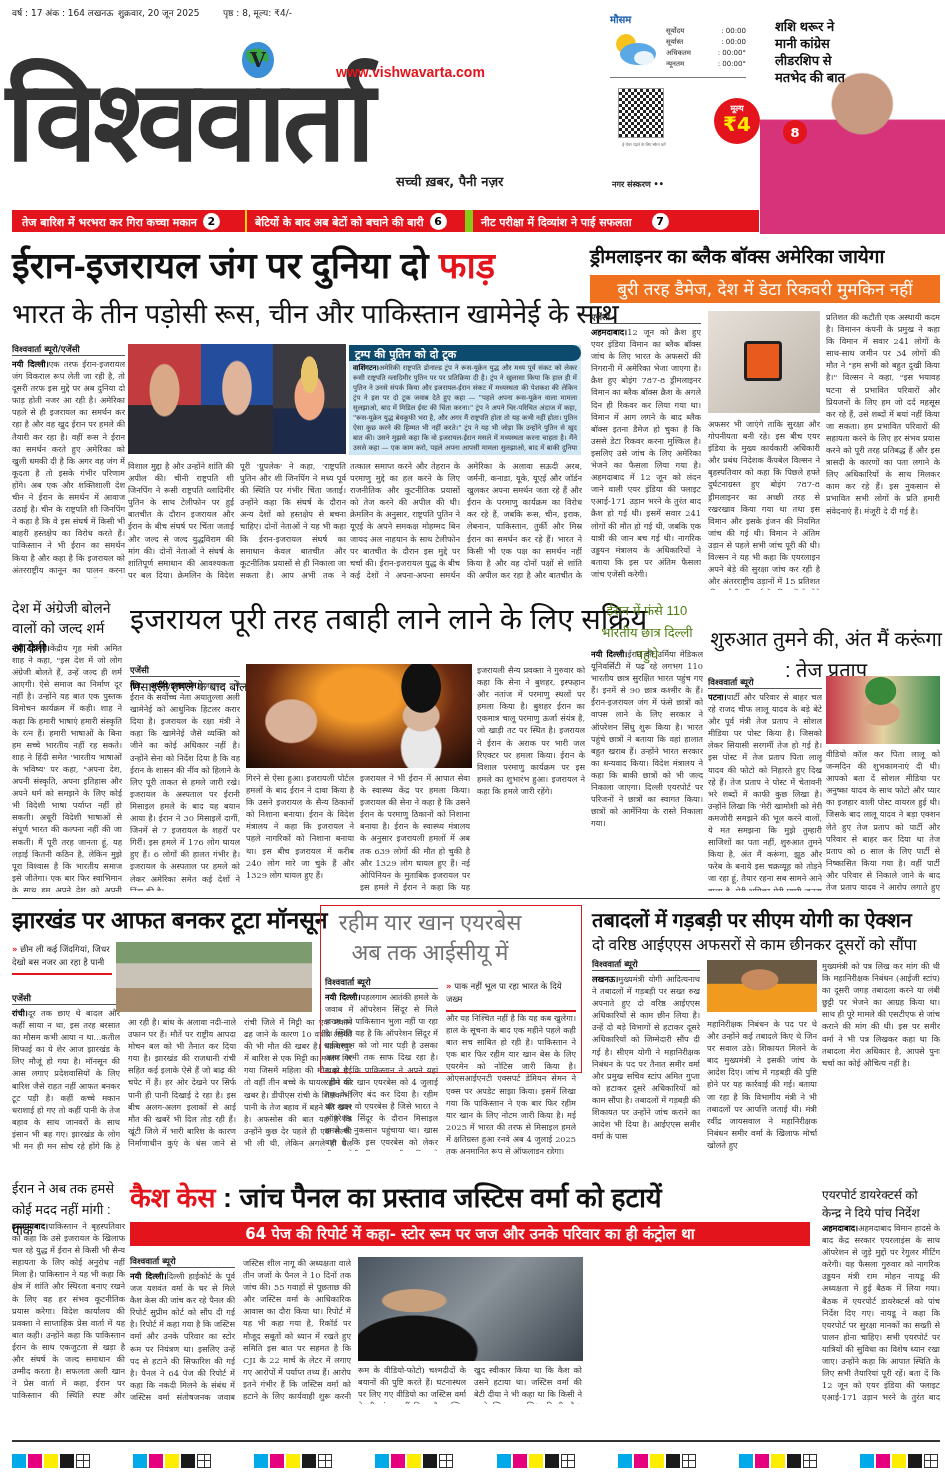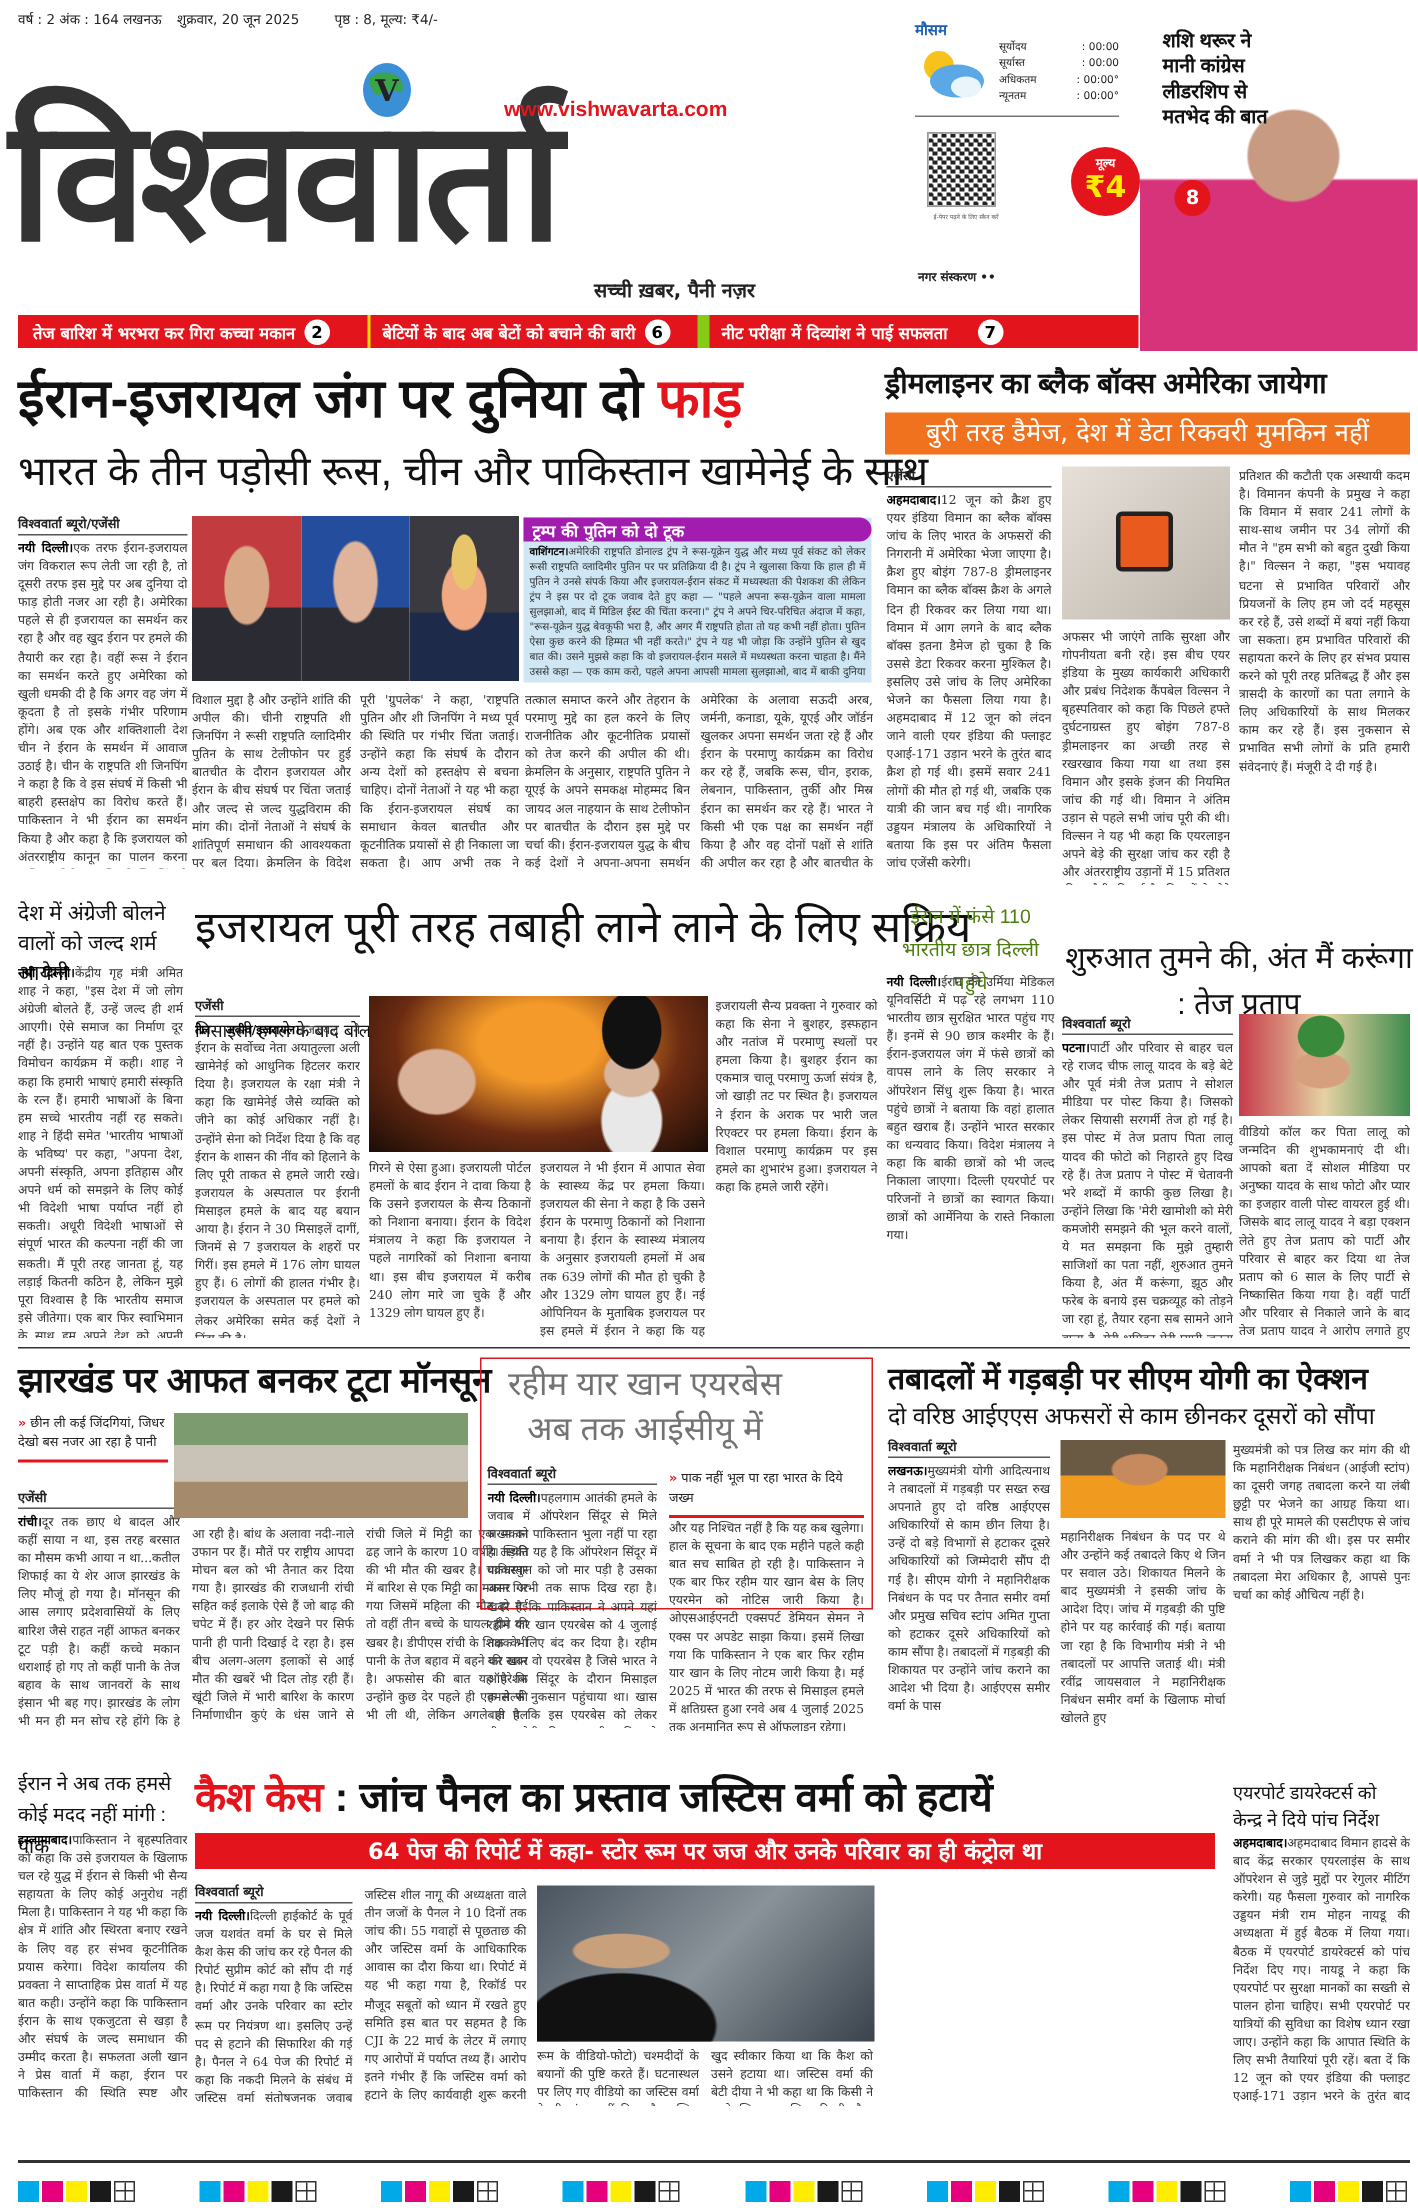--- a/index.html
+++ b/index.html
@@ -13,34 +13,34 @@
 .h-sub{font-family:"Liberation Sans",sans-serif;font-weight:normal;color:#111;white-space:nowrap}
 .h-main{font-family:"Liberation Sans",sans-serif;font-weight:bold;color:#111;white-space:nowrap}
 .col{position:absolute}
 .circle{display:inline-flex;align-items:center;justify-content:center;border-radius:50%;background:#fff;color:#000;font-weight:bold}
 .bullet{color:#d71920;font-weight:bold}
 .reg{display:inline-block;width:14px;height:14px;margin-right:2px;vertical-align:middle}
 </style>
 </head>
 <body>
 
-<div class="abs" style="left:12px;top:6px;font-size:9px;color:#222">वर्ष : 2 अंक : 164 लखनऊ</div>
+<div class="abs" style="left:12px;top:6px;font-size:9px;color:#222">वर्ष : 17 अंक : 164 लखनऊ</div>
 <div class="abs" style="left:118px;top:6px;font-size:9px;color:#222">शुक्रवार, 20 जून 2025</div>
 <div class="abs" style="left:223px;top:6px;font-size:9px;color:#222">पृष्ठ : 8, मूल्य: ₹4/-</div>
 
 <div class="abs" style="left:240px;top:40px;width:36px;height:40px">
   <svg width="36" height="40" viewBox="0 0 36 40">
       <ellipse cx="18" cy="20" rx="16" ry="18" fill="#3b8fd6"></ellipse>
       <path d="M6 12 Q14 6 24 10 Q30 14 28 22 Q20 18 12 24 Q6 20 6 12Z" fill="#3aa548"></path>
       <text x="18" y="27" text-anchor="middle" font-size="20" font-weight="bold" fill="#222" font-family="DejaVu Serif, serif">V</text>
     </svg>
 </div>
 <div class="abs" style="left:6px;top:56px;font-family:'DejaVu Sans',sans-serif;font-weight:bold;font-size:112px;line-height:130px;color:#333;letter-spacing:-4px;white-space:nowrap">विश्ववार्ता</div>
 <div class="abs" style="left:336px;top:64px;font-family:'Liberation Sans',sans-serif;font-weight:bold;font-size:14px;color:#e3141b">www.vishwavarta.com</div>
-<div class="abs" style="left:396px;top:184px;font-size:13px;font-weight:bold;color:#222">सच्ची ख़बर, पैनी नज़र</div>
+<div class="abs" style="left:396px;top:172px;font-size:13px;font-weight:bold;color:#222">सच्ची ख़बर, पैनी नज़र</div>
 
 <div class="abs" style="left:610px;top:12px;width:136px;height:66px;border-bottom:1px solid #777">
   <div style="font-size:10px;font-weight:bold;color:#1d5fb0">मौसम</div>
   <div style="position:absolute;left:0;top:16px;width:50px;height:40px">
     <svg width="50" height="40" viewBox="0 0 50 40">
         <circle cx="16" cy="16" r="10" fill="#f7c21c"></circle>
         <ellipse cx="28" cy="26" rx="18" ry="11" fill="#5aa9e6"></ellipse>
         <ellipse cx="34" cy="30" rx="10" ry="7" fill="#eaf4fb"></ellipse>
       </svg>
   </div>
@@ -104,21 +104,21 @@
 </div>
 <div class="abs photo" style="left:128px;top:344px;width:218px;height:110px;display:flex">
   <div style="flex:1;background:radial-gradient(ellipse at 50% 42%,#d9a987 0 28%,transparent 30%),linear-gradient(180deg,#c23b3f 0 55%,#2b2b33 56%)"></div>
   <div style="flex:1;background:radial-gradient(ellipse at 50% 40%,#e0b49a 0 28%,transparent 30%),linear-gradient(180deg,#244d9e 0 55%,#2b2b33 56%)"></div>
   <div style="flex:1;background:radial-gradient(ellipse at 50% 28%,#e8c56a 0 16%,transparent 17%),radial-gradient(ellipse at 50% 48%,#f0a983 0 28%,transparent 30%),linear-gradient(180deg,#3a3a40 0 58%,#1d2a4a 59%)"></div>
 </div>
 <div class="body-text abs" style="left:128px;top:460px;width:106px;height:122px">विशाल मुद्दा है और उन्होंने शांति की अपील की। चीनी राष्ट्रपति शी जिनपिंग ने रूसी राष्ट्रपति व्लादिमीर पुतिन के साथ टेलीफोन पर हुई बातचीत के दौरान इजरायल और ईरान के बीच संघर्ष पर चिंता जताई और जल्द से जल्द युद्धविराम की मांग की। दोनों नेताओं ने संघर्ष के शांतिपूर्ण समाधान की आवश्यकता पर बल दिया। क्रेमलिन के विदेश नीति सलाहकार</div>
 <div class="body-text abs" style="left:240px;top:460px;width:106px;height:122px">पूरी 'ग्रुपलेक' ने कहा, 'राष्ट्रपति पुतिन और शी जिनपिंग ने मध्य पूर्व की स्थिति पर गंभीर चिंता जताई। उन्होंने कहा कि संघर्ष के दौरान अन्य देशों को हस्तक्षेप से बचना चाहिए। दोनों नेताओं ने यह भी कहा कि ईरान-इजरायल संघर्ष का समाधान केवल बातचीत और कूटनीतिक प्रयासों से ही निकाला जा सकता है। आप अभी तक ने इजरायल-ईरान युद्ध को</div>
 
 <div class="abs" style="left:349px;top:345px;width:232px;height:110px;background:#cfe6f5">
-  <div style="background:#a21caf;color:#fff;font-size:11px;font-weight:bold;padding:1px 6px;height:16px;border-radius:0 10px 10px 0">ट्रम्प की पुतिन को दो टूक</div>
+  <div style="background:#0c4a6e;color:#fff;font-size:11px;font-weight:bold;padding:1px 6px;height:16px;border-radius:0 10px 10px 0">ट्रम्प की पुतिन को दो टूक</div>
   <div class="body-text" style="padding:2px 4px;font-size:6.9px;line-height:10px;height:92px"><span class="dateline">वाशिंगटन।</span><span>अमेरिकी राष्ट्रपति डोनाल्ड ट्रंप ने रूस-यूक्रेन युद्ध और मध्य पूर्व संकट को लेकर रूसी राष्ट्रपति व्लादिमीर पुतिन पर पर प्रतिक्रिया दी है। ट्रंप ने खुलासा किया कि हाल ही में पुतिन ने उनसे संपर्क किया और इजरायल-ईरान संकट में मध्यस्थता की पेशकश की लेकिन ट्रंप ने इस पर दो टूक जवाब देते हुए कहा — "पहले अपना रूस-यूक्रेन वाला मामला सुलझाओ, बाद में मिडिल ईस्ट की चिंता करना।" ट्रंप ने अपने चिर-परिचित अंदाज में कहा, "रूस-यूक्रेन युद्ध बेवकूफी भरा है, और अगर मैं राष्ट्रपति होता तो यह कभी नहीं होता। पुतिन ऐसा कुछ करने की हिम्मत भी नहीं करते।" ट्रंप ने यह भी जोड़ा कि उन्होंने पुतिन से खुद बात की। उसने मुझसे कहा कि वो इजरायल-ईरान मसले में मध्यस्थता करना चाहता है। मैंने उससे कहा — एक काम करो, पहले अपना आपसी मामला सुलझाओ, बाद में बाकी दुनिया की फिक्र करना।</span></div>
 </div>
 <div class="body-text abs" style="left:350px;top:460px;width:110px;height:122px">तत्काल समाप्त करने और तेहरान के परमाणु मुद्दे का हल करने के लिए राजनीतिक और कूटनीतिक प्रयासों को तेज करने की अपील की थी। क्रेमलिन के अनुसार, राष्ट्रपति पुतिन ने यूएई के अपने समकक्ष मोहम्मद बिन जायद अल नाहयान के साथ टेलीफोन पर बातचीत के दौरान इस मुद्दे पर चर्चा की। ईरान-इजरायल युद्ध के बीच कई देशों ने अपना-अपना समर्थन अपने वैचारिक मित्रों के प्रति जताया है। इजरायल के पक्ष में</div>
 <div class="body-text abs" style="left:467px;top:460px;width:115px;height:122px">अमेरिका के अलावा सऊदी अरब, जर्मनी, कनाडा, यूके, यूएई और जॉर्डन खुलकर अपना समर्थन जता रहे हैं और ईरान के परमाणु कार्यक्रम का विरोध कर रहे हैं, जबकि रूस, चीन, इराक, लेबनान, पाकिस्तान, तुर्की और मिस्र ईरान का समर्थन कर रहे हैं। भारत ने किसी भी एक पक्ष का समर्थन नहीं किया है और वह दोनों पक्षों से शांति की अपील कर रहा है और बातचीत के जरिए विवादों के समाधान की सलाह दे रहा है।</div>
 
 <div class="abs h-main" style="left:590px;top:244px;font-size:19px;line-height:26px">ड्रीमलाइनर का ब्लैक बॉक्स अमेरिका जायेगा</div>
 <div class="abs" style="left:590px;top:275px;width:350px;height:28px;background:#f0721e;color:#fff;font-size:17px;line-height:28px;text-align:center;white-space:nowrap">बुरी तरह डैमेज, देश में डेटा रिकवरी मुमकिन नहीं</div>
 <div class="col" style="left:591px;top:311px;width:110px;height:280px">
   <div class="byline">एजेंसी</div>
   <div class="body-text" style="height:262px"><span class="dateline">अहमदाबाद।</span><span>12 जून को क्रैश हुए एयर इंडिया विमान का ब्लैक बॉक्स जांच के लिए भारत के अफसरों की निगरानी में अमेरिका भेजा जाएगा है। क्रैश हुए बोइंग 787-8 ड्रीमलाइनर विमान का ब्लैक बॉक्स क्रैश के अगले दिन ही रिकवर कर लिया गया था। विमान में आग लगने के बाद ब्लैक बॉक्स इतना डैमेज हो चुका है कि उससे डेटा रिकवर करना मुश्किल है। इसलिए उसे जांच के लिए अमेरिका भेजने का फैसला लिया गया है। अहमदाबाद में 12 जून को लंदन जाने वाली एयर इंडिया की फ्लाइट एआई-171 उड़ान भरने के तुरंत बाद क्रैश हो गई थी। इसमें सवार 241 लोगों की मौत हो गई थी, जबकि एक यात्री की जान बच गई थी। नागरिक उड्डयन मंत्रालय के अधिकारियों ने बताया कि इस पर अंतिम फैसला जांच एजेंसी करेगी।</span></div>

